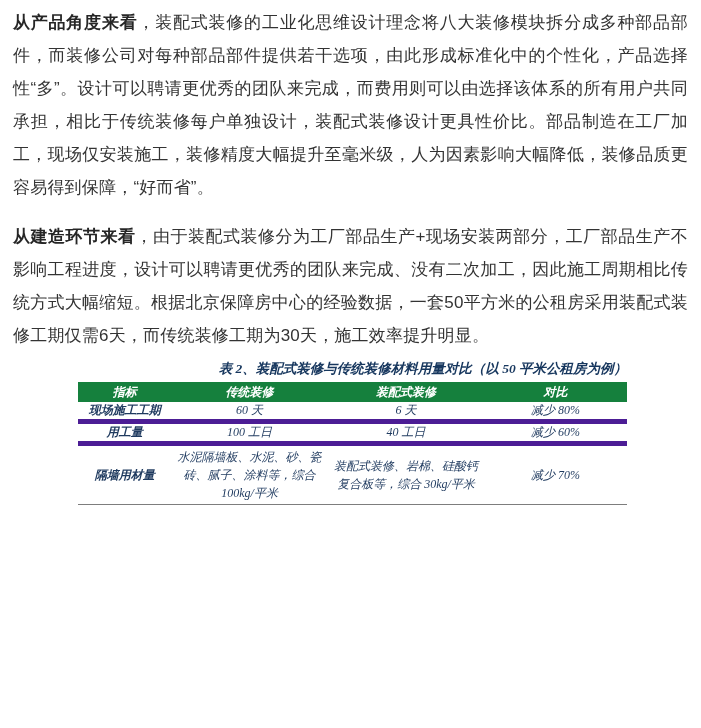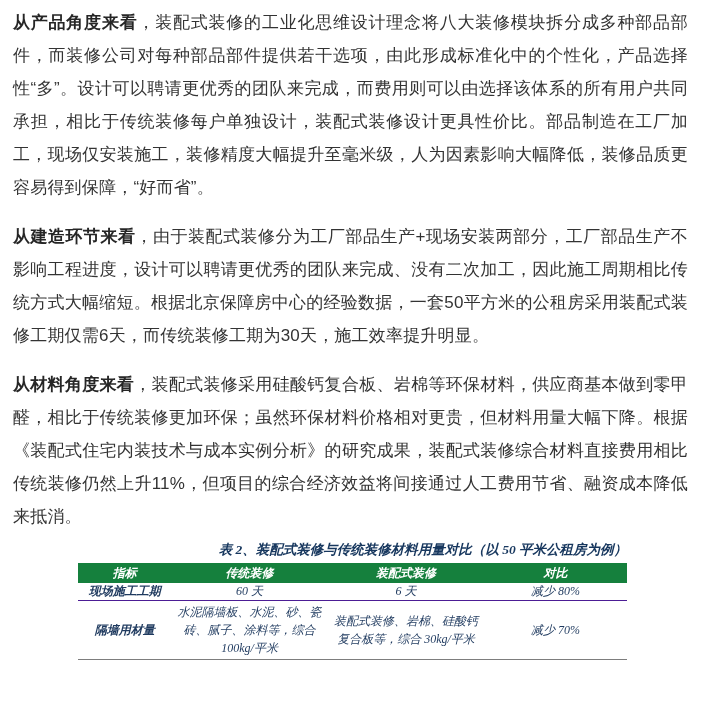--- a/index.html
+++ b/index.html
@@ -64,39 +64,38 @@
     font-size: 12px;
     height: 20px;
     padding: 1px 2px;
     text-align: center;
     vertical-align: middle;
   }
   table.cmp tbody td {
     text-align: center;
     vertical-align: middle;
     padding: 2px 6px;
-    border-bottom: 1px solid #4c1d95;
+    border-bottom: 5px solid #4c1d95;
     line-height: 17px;
   }
   table.cmp tbody tr.short td { height: 17px; padding: 0 6px; }
   table.cmp tbody tr.tall td { height: 48px; line-height: 18px; }
   table.cmp tbody tr.tall2 td { height: 43px; line-height: 18px; }
   table.cmp tbody td.metric { font-weight: bold; }
   table.cmp tbody tr:last-child td { border-bottom: 1px solid #7d7d7d; }
 </style>
 </head>
 <body>
 
 <div class="page">
 
   <p class="para para-1"><span class="lead">从产品角度来看</span><span>，装配式装修的工业化思维设计理念将八大装修模块拆分成多种部品部件，而装修公司对每种部品部件提供若干选项，由此形成标准化中的个性化，产品选择性“多”。设计可以聘请更优秀的团队来完成，而费用则可以由选择该体系的所有用户共同承担，相比于传统装修每户单独设计，装配式装修设计更具性价比。部品制造在工厂加工，现场仅安装施工，装修精度大幅提升至毫米级，人为因素影响大幅降低，装修品质更容易得到保障，“好而省”。</span></p>
 
   <p class="para para-2"><span class="lead">从建造环节来看</span><span>，由于装配式装修分为工厂部品生产+现场安装两部分，工厂部品生产不影响工程进度，设计可以聘请更优秀的团队来完成、没有二次加工，因此施工周期相比传统方式大幅缩短。根据北京保障房中心的经验数据，一套50平方米的公租房采用装配式装修工期仅需6天，而传统装修工期为30天，施工效率提升明显。</span></p>
 
-  <p class="para para-3"><span class="lead">从材料角度来看</span><span>，装配式装修采用硅酸钙复合板、岩棉等环保材料，供应商基本做到零甲醛，相比于传统装修更加环保；虽然环保材料价格相对更贵，但材料用量大幅下降。根据《装配式住宅内装技术与成本实例分析》的研究成果，装配式装修综合材料直接费用相比传统装修仍然上升11%，但项目的综合经济效益将间接通过人工费用节省、融资成本降低来抵消。</span></p>
 
   <div class="table-section">
     <div class="table-title">表 2、装配式装修与传统装修材料用量对比（以 50 平米公租房为例）</div>
     <table class="cmp">
       <colgroup>
         <col class="c1">
           <col class="c2">
           <col class="c3">
           <col class="c4">
       </colgroup>
@@ -108,20 +107,26 @@
           <th>对比</th>
         </tr>
       </thead>
       <tbody>
         <tr class="short">
           <td class="metric">现场施工工期</td>
           <td>60 天</td>
           <td>6 天</td>
           <td>减少 80%</td>
         </tr>
+        <tr class="short">
+          <td class="metric">用工量</td>
+          <td>100 工日</td>
+          <td>40 工日</td>
+          <td>减少 60%</td>
+        </tr>
         <tr class="tall2">
           <td class="metric">隔墙用材量</td>
           <td>水泥隔墙板、水泥、砂、瓷砖、腻子、涂料等，综合 100kg/平米</td>
           <td>装配式装修、岩棉、硅酸钙复合板等，综合 30kg/平米</td>
           <td>减少 70%</td>
         </tr>
       </tbody>
     </table>
   </div>
 

